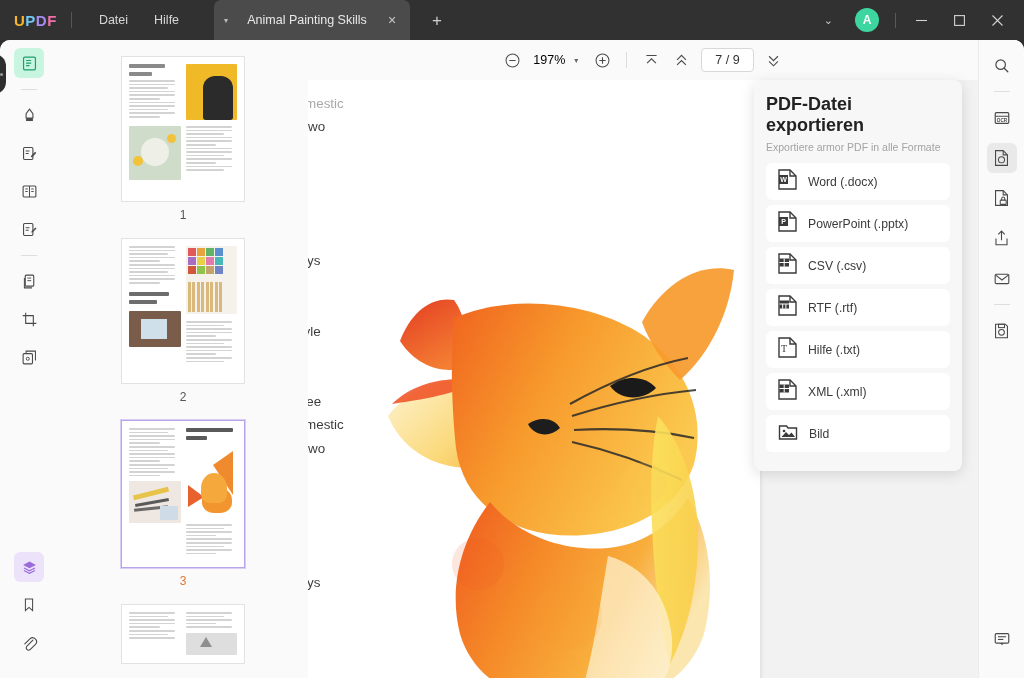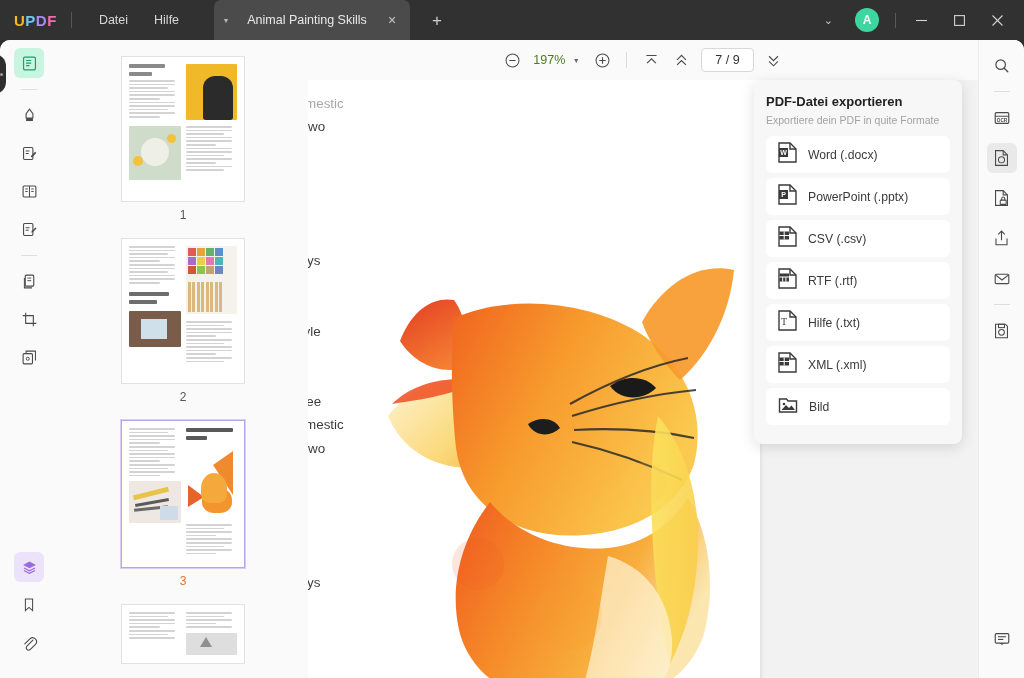--- a/index.html
+++ b/index.html
@@ -112,21 +112,21 @@
   }
   .doc-toolbar {
     position: absolute; top: 0; left: 0; right: 46px; height: 40px;
     display: flex; align-items: center; justify-content: center; gap: 2px;
     background: #fafafa;
   }
   .tbar-icon {
     width: 28px; height: 28px; border-radius: 5px;
     display: flex; align-items: center; justify-content: center; color: #4a4a4a;
   }
-  .zoom-val { font-size: 12.5px; color: #4d7c0f; min-width: 42px; text-align: center; }
+  .zoom-val { font-size: 12.5px; color: #000000; min-width: 42px; text-align: center; }
   .zoom-caret { font-size: 8px; color: #666; padding: 0 8px 0 2px; }
   .tbar-div { width: 1px; height: 16px; background: #dcdcdc; margin: 0 8px; }
   .page-box {
     border: 1px solid #d8d8d8; border-radius: 4px; background: #fff;
     font-size: 12.5px; color: #333; padding: 4px 13px; margin: 0 4px;
     white-space: nowrap;
   }
 
   .page-canvas {
     position: absolute; top: 40px; left: 0; right: 46px; bottom: 0;
@@ -143,21 +143,21 @@
 
   .fox-box { position: absolute; left: 198px; top: 6px; width: 400px; height: 615px; overflow: hidden; }
 
   
   .export-panel {
     position: absolute; right: 62px; top: 40px; width: 208px;
     background: #f7f7f7; border-radius: 8px;
     box-shadow: 0 3px 14px rgba(0,0,0,.13);
     padding: 14px 12px 14px;
   }
-  .ep-title { font-size: 13px; font-weight: bold; color: #222; }
+  .ep-title { font-size: 18px; font-weight: bold; color: #222; }
   .ep-sub { font-size: 10.5px; color: #a3a3a3; margin-top: 5px; margin-bottom: 10px; }
   .ep-item {
     display: flex; align-items: center; gap: 11px;
     background: #ffffff; border-radius: 6px;
     height: 37px; padding: 0 12px; margin-bottom: 5px;
     position: relative;
   }
   .ep-item.highlight { background: #e4e4e4; }
   .ep-label { font-size: 12.2px; color: #3a3a3a; }
   .ep-ring {
@@ -657,21 +657,21 @@
               <circle cx="286" cy="398" r="22" fill="#fbc94f" opacity="0.2"></circle>
             </svg>
           </div>
         </div>
 
       </div>
     </div>
 
     <div class="export-panel">
       <div class="ep-title">PDF-Datei exportieren</div>
-      <div class="ep-sub">Exportiere dein PDF in quite Formate</div>
+      <div class="ep-sub">Exportiere armor PDF in alle Formate</div>
 
       <div class="ep-item">
         <span>
           <svg width="19" height="21" viewBox="0 0 19 21">
             <path d="M1 1 h11 l6 6 v13 h-17 Z" fill="none" stroke="#3a3a3a" stroke-width="1.4"></path>
             <path d="M12 1 v6 h6" fill="none" stroke="#3a3a3a" stroke-width="1.4"></path>
             <rect x="1" y="6" width="9" height="9" fill="#3a3a3a"></rect>
             <text x="5.5" y="13.4" font-size="7" fill="#ffffff" text-anchor="middle" font-family="Liberation Sans, sans-serif" font-weight="bold">W</text>
           </svg>
         </span>

